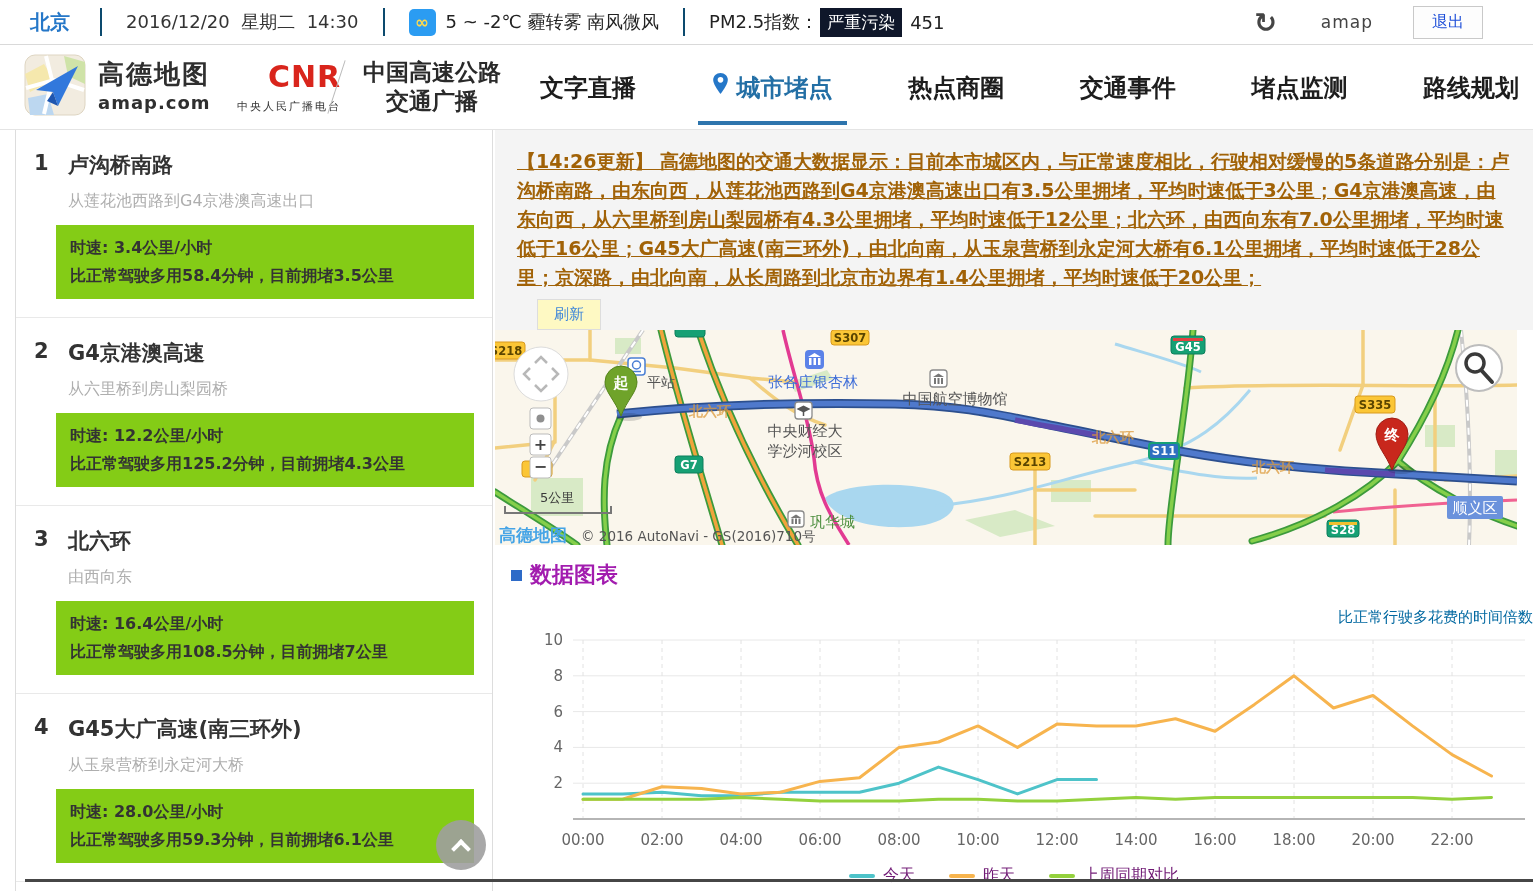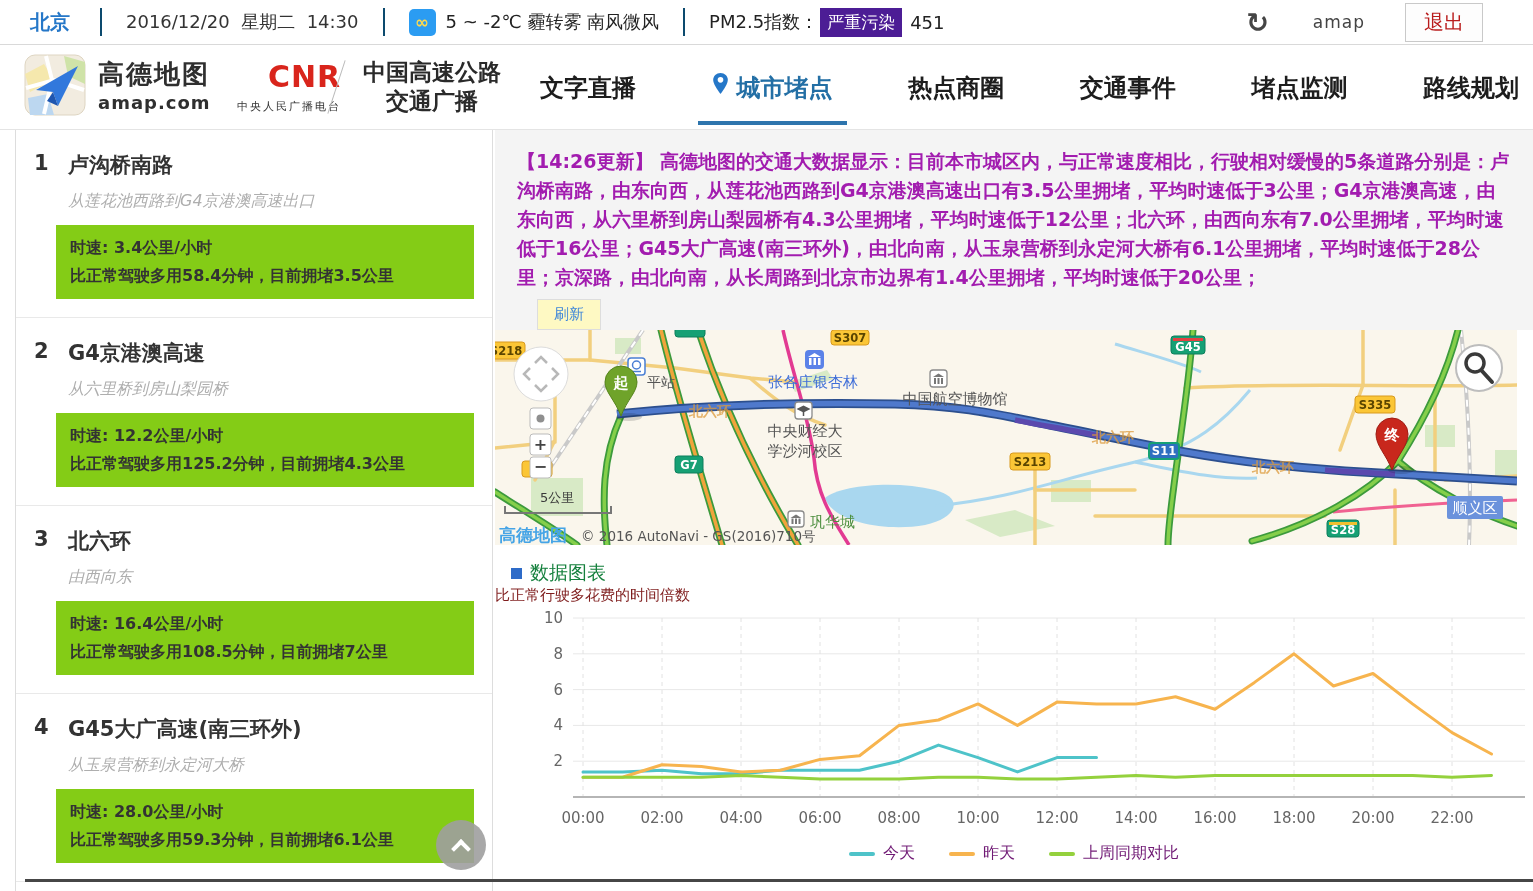--- a/index.html
+++ b/index.html
@@ -10,26 +10,26 @@
   .topbar { position:absolute; left:0; top:0; width:1533px; height:45px;
     background:#fff; border-bottom:1px solid #d9d9d9; display:flex; align-items:center; }
   .tb-cell { height:28px; display:flex; align-items:center; padding:0 24px; }
   .tb-sep { border-right:2px solid #0c4a6e; }
   .city { color:#2577c8; font-size:20px; font-weight:bold; padding:0 30px; }
   .datetime { font-size:18px; color:#333; white-space:pre; }
   .weather-icon { width:27px; height:27px; border-radius:5px; background:#2b9cf2; color:#ffd94d;
     font-size:17px; font-weight:bold; display:flex; align-items:center; justify-content:center; margin-right:10px; }
   .weather-text { font-size:18px; color:#222; }
   .pm-label { font-size:18px; color:#222; }
-  .pm-badge { background:#4c1d95; color:#fff; font-size:17px; padding:3px 7px; margin:0 8px 0 2px; }
+  .pm-badge { background:#0f172a; color:#fff; font-size:17px; padding:3px 7px; margin:0 8px 0 2px; }
   .pm-value { font-size:18px; color:#222; }
   .tb-right { margin-left:auto; display:flex; align-items:center; padding-right:50px; }
   .refresh-ico { font-size:27px; color:#454545; font-weight:bold; cursor:pointer; margin-right:44px; }
   .account { font-size:17px; color:#444; letter-spacing:1px; margin-right:40px; }
-  .logout-btn { font-size:20px; color:#b91c1c; border:1px solid #c9c9c9; background:#fdfdfd;
+  .logout-btn { font-size:16px; color:#1d4ed8; border:1px solid #c9c9c9; background:#fdfdfd;
     padding:5px 18px; cursor:pointer; }
 
   
   .brandbar { position:absolute; left:0; top:45px; width:1533px; height:85px; background:#fff;
     border-bottom:1px solid #e4e4e4; }
   .logo-group { position:absolute; left:24px; top:9px; display:flex; align-items:center; }
   .logo-text { margin-left:12px; }
   .logo-title { font-size:26px; font-weight:bold; color:#2f2f2f; letter-spacing:2px; }
   .logo-domain { font-size:18px; font-weight:bold; color:#2f2f2f; letter-spacing:1px; }
   .cnr-group { position:absolute; left:237px; top:12px; text-align:center; }
@@ -47,41 +47,41 @@
   .tab.active { color:#236fa5; }
   .tab.active::after { content:''; position:absolute; left:-14px; right:-14px; bottom:-21px;
     height:4px; background:#2e75ad; }
 
   
   .sidebar { position:absolute; left:15px; top:130px; width:478px; height:761px;
     background:#fff; border-left:1px solid #ddd; border-right:1px solid #ddd; overflow:hidden; }
   .item { border-bottom:1px solid #e9e9e9; padding:21px 16px 18px 18px; }
   .item-head { font-size:21px; font-weight:bold; color:#333; display:flex; }
   .item-rank { width:34px; flex:none; }
-  .item-desc { margin-top:12px; margin-left:34px; font-size:16px; color:#aeaeae;font-style:italic; }
+  .item-desc { margin-top:12px; margin-left:34px; font-size:16px; color:#aeaeae; }
   .item-stats { margin-top:13px; margin-left:22px; margin-right:2px; background:#84cc16;
     padding:9px 12px 9px 14px; font-size:16px; font-weight:bold; color:#333; line-height:28px; }
   .scroll-top { position:absolute; left:420px; top:690px; width:50px; height:50px; border-radius:50%;
     background:rgba(158,158,158,.9); cursor:pointer; display:flex; align-items:center; justify-content:center; }
   .scroll-top .chev { width:14px; height:14px; border:solid #fff; border-width:0 4px 4px 0;
     transform:rotate(-135deg); margin-top:7px; }
 
   
   .main { position:absolute; left:495px; top:130px; width:1038px; height:761px; background:#fff; }
   .update-panel { position:absolute; left:0; top:0; width:1038px; height:200px; background:#f4f4f4; }
-  .update-text { padding:17px 20px 0 22px; font-size:19px; font-weight:600; line-height:29px; color:#a21caf; }
+  .update-text { padding:17px 20px 0 22px; font-size:19px; font-weight:600; line-height:29px; color:#a16207;text-decoration:underline; }
   .refresh-btn { margin:7px 0 0 42px; background:#fef9c3; border:1px solid #ddd; color:#3f87d9;
     font-size:15px; padding:5px 16px; cursor:pointer; }
   .mapbox { position:absolute; left:0; top:200px; width:1022px; height:215px; overflow:hidden; background:#faf6ec; }
 
   .chart-section { position:absolute; left:0; top:430px; width:1038px; }
   .chart-head { display:flex; align-items:center; gap:8px; padding-left:16px; }
   .chart-head .sq { width:11px; height:11px; background:#2e6bc8; }
-  .chart-head .lbl { font-size:19px; font-weight:normal; color:#15803d; }
-  .chart-title { text-align:left; font-size:15px; color:#7f1d1d; margin-top:0; }
+  .chart-head .lbl { font-size:22px; font-weight:bold; color:#a21caf; }
+  .chart-title { text-align:right; font-size:15px; color:#0369a1; margin-top:18px; }
   .legend { display:flex; justify-content:center; gap:34px; margin-top:2px; font-size:16px; color:#701a75; }
   .leg-item { display:flex; align-items:center; gap:8px; cursor:pointer; }
   .leg-line { display:inline-block; width:26px; height:4px; border-radius:2px; }
 
   .bottom-line { position:absolute; left:25px; top:879px; width:1508px; height:3px; background:#464646; }
 
   svg text { font-family:"DejaVu Sans","Liberation Sans",sans-serif; }
   .tick { font-size:15px; fill:#666; }
 </style>
 </head>

